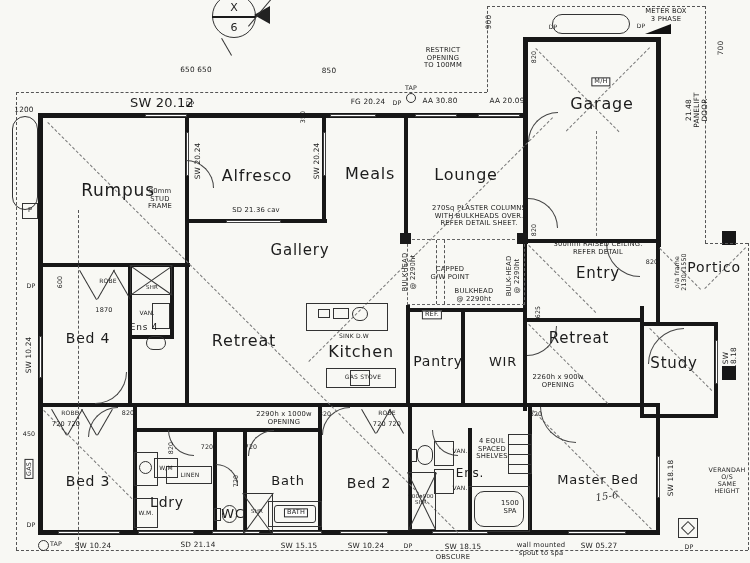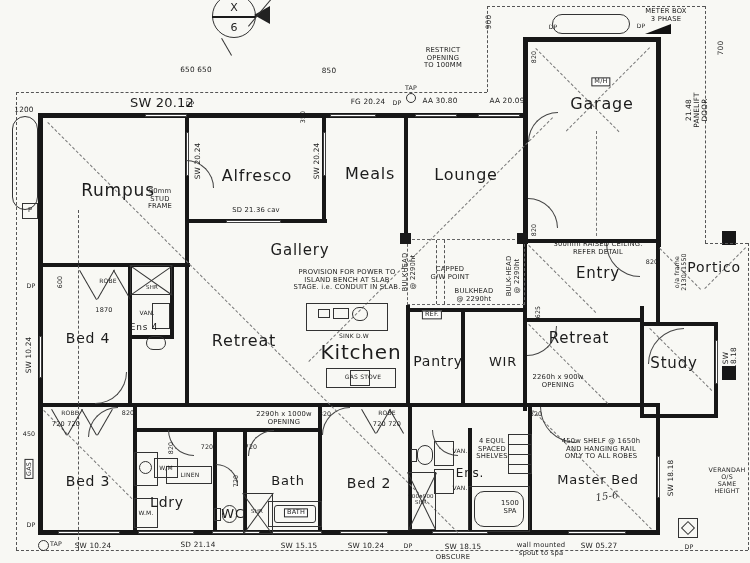--- a/index.html
+++ b/index.html
@@ -182,43 +182,43 @@
     <div class="dr" style="left: 407px; top: 239px; width: 118px; height: 66px;"></div>
     <div class="blk" style="left: 400px; top: 233px; width: 11px; height: 11px;"></div>
     <div class="blk" style="left: 517px; top: 233px; width: 11px; height: 11px;"></div>
     <span class="lb room" style="left: 118px; top: 191px; font-size: 17px; transform: translate(-50%, -50%) rotate(0deg);">Rumpus</span>
     <span class="lb room" style="left: 257px; top: 176px; font-size: 16px; transform: translate(-50%, -50%) rotate(0deg);">Alfresco</span>
     <span class="lb room" style="left: 370px; top: 174px; font-size: 16px; transform: translate(-50%, -50%) rotate(0deg);">Meals</span>
     <span class="lb room" style="left: 466px; top: 175px; font-size: 16px; transform: translate(-50%, -50%) rotate(0deg);">Lounge</span>
     <span class="lb room" style="left: 602px; top: 104px; font-size: 16px; transform: translate(-50%, -50%) rotate(0deg);">Garage</span>
     <span class="lb room" style="left: 300px; top: 250px; font-size: 15px; transform: translate(-50%, -50%) rotate(0deg);">Gallery</span>
     <span class="lb room" style="left: 244px; top: 341px; font-size: 16px; transform: translate(-50%, -50%) rotate(0deg);">Retreat</span>
-    <span class="lb room" style="left: 361px; top: 352px; font-size: 20px; transform: translate(-50%, -50%) rotate(0deg);">Kitchen</span>
+    <span class="lb room" style="left: 361px; top: 352px; font-size: 16px; transform: translate(-50%, -50%) rotate(0deg);">Kitchen</span>
     <span class="lb room" style="left: 438px; top: 362px; font-size: 14px; transform: translate(-50%, -50%) rotate(0deg);">Pantry</span>
     <span class="lb room" style="left: 503px; top: 362px; font-size: 13px; transform: translate(-50%, -50%) rotate(0deg);">WIR</span>
     <span class="lb room" style="left: 598px; top: 273px; font-size: 15px; transform: translate(-50%, -50%) rotate(0deg);">Entry</span>
     <span class="lb room" style="left: 579px; top: 338px; font-size: 15px; transform: translate(-50%, -50%) rotate(0deg);">Retreat</span>
     <span class="lb room" style="left: 674px; top: 363px; font-size: 15px; transform: translate(-50%, -50%) rotate(0deg);">Study</span>
     <span class="lb room" style="left: 714px; top: 268px; font-size: 14px; transform: translate(-50%, -50%) rotate(0deg);">Portico</span>
     <span class="lb room" style="left: 88px; top: 339px; font-size: 14px; transform: translate(-50%, -50%) rotate(0deg);">Bed 4</span>
     <span class="lb room" style="left: 144px; top: 327px; font-size: 9px; transform: translate(-50%, -50%) rotate(0deg);">Ens 4</span>
     <span class="lb room" style="left: 88px; top: 482px; font-size: 14px; transform: translate(-50%, -50%) rotate(0deg);">Bed 3</span>
     <span class="lb room" style="left: 167px; top: 503px; font-size: 14px; transform: translate(-50%, -50%) rotate(0deg);">Ldry</span>
     <span class="lb room" style="left: 233px; top: 514px; font-size: 13px; transform: translate(-50%, -50%) rotate(0deg);">WC</span>
     <span class="lb room" style="left: 288px; top: 481px; font-size: 13px; transform: translate(-50%, -50%) rotate(0deg);">Bath</span>
     <span class="lb room" style="left: 369px; top: 484px; font-size: 14px; transform: translate(-50%, -50%) rotate(0deg);">Bed 2</span>
     <span class="lb room" style="left: 470px; top: 474px; font-size: 12px; transform: translate(-50%, -50%) rotate(0deg);">Ens.</span>
     <span class="lb room" style="left: 598px; top: 480px; font-size: 13px; transform: translate(-50%, -50%) rotate(0deg); text-align: center;">Master Bed</span>
     <span class="lb note" style="left: 160px; top: 199px; font-size: 6.8px; transform: translate(-50%, -50%) rotate(0deg);">90mm
 STUD
 FRAME</span>
     <span class="lb dim" style="left: 256px; top: 211px; font-size: 6.8px; transform: translate(-50%, -50%) rotate(0deg);">SD 21.36 cav</span>
-    <span class="lb note" style="left: 347px; top: 280px; font-size: 6.8px; transform: translate(-50%, -50%) rotate(0deg);">PROVISION FOR POWER TO
-ISLAND BENCH AT SLAB
-STAGE. i.e. CONDUIT IN SLAB.</span>
+    <span class="lb note" style="left: 479px; top: 216px; font-size: 6.8px; transform: translate(-50%, -50%) rotate(0deg);">270Sq PLASTER COLUMNS
+WITH BULKHEADS OVER.
+REFER DETAIL SHEET.</span>
     <span class="lb note" style="left: 443px; top: 58px; font-size: 6.8px; transform: translate(-50%, -50%) rotate(0deg);">RESTRICT
 OPENING
 TO 100MM</span>
     <span class="lb note" style="left: 666px; top: 16px; font-size: 6.8px; transform: translate(-50%, -50%) rotate(0deg);">METER BOX
 3 PHASE</span>
     <span class="lb note" style="left: 598px; top: 249px; font-size: 6.8px; transform: translate(-50%, -50%) rotate(0deg);">300mm RAISED CEILING.
 REFER DETAIL</span>
     <span class="lb note" style="left: 450px; top: 274px; font-size: 6.8px; transform: translate(-50%, -50%) rotate(0deg);">CAPPED
 G/W POINT</span>
     <span class="lb note" style="left: 410px; top: 272px; font-size: 6.8px; transform: translate(-50%, -50%) rotate(-90deg);">BULKHEAD
@@ -227,23 +227,20 @@
 @ 2290ht</span>
     <span class="lb note" style="left: 514px; top: 276px; font-size: 6.8px; transform: translate(-50%, -50%) rotate(-90deg);">BULK-HEAD
 @ 2290ht</span>
     <span class="lb note" style="left: 284px; top: 419px; font-size: 6.8px; transform: translate(-50%, -50%) rotate(0deg);">2290h x 1000w
 OPENING</span>
     <span class="lb note" style="left: 558px; top: 382px; font-size: 6.8px; transform: translate(-50%, -50%) rotate(0deg);">2260h x 900w
 OPENING</span>
     <span class="lb note" style="left: 492px; top: 449px; font-size: 6.8px; transform: translate(-50%, -50%) rotate(0deg);">4 EQUL
 SPACED
 SHELVES</span>
-    <span class="lb note" style="left: 601px; top: 449px; font-size: 6.8px; transform: translate(-50%, -50%) rotate(0deg);">450w SHELF @ 1650h
-AND HANGING RAIL
-ONLY TO ALL ROBES</span>
     <span class="lb note" style="left: 510px; top: 508px; font-size: 6.8px; transform: translate(-50%, -50%) rotate(0deg);">1500
 SPA</span>
     <span class="lb note" style="left: 354px; top: 336px; font-size: 6px; transform: translate(-50%, -50%) rotate(0deg);">SINK D.W</span>
     <span class="lb note" style="left: 363px; top: 377px; font-size: 6px; transform: translate(-50%, -50%) rotate(0deg);">GAS STOVE</span>
     <span class="lb note" style="left: 190px; top: 475px; font-size: 6px; transform: translate(-50%, -50%) rotate(0deg);">LINEN</span>
     <span class="lb note" style="left: 146px; top: 513px; font-size: 6px; transform: translate(-50%, -50%) rotate(0deg);">W.M.</span>
     <span class="lb note" style="left: 166px; top: 468px; font-size: 6px; transform: translate(-50%, -50%) rotate(0deg);">W/M</span>
     <span class="lb note" style="left: 108px; top: 281px; font-size: 6px; transform: translate(-50%, -50%) rotate(0deg);">ROBE</span>
     <span class="lb dim" style="left: 104px; top: 311px; font-size: 6.5px; transform: translate(-50%, -50%) rotate(0deg);">1870</span>
     <span class="lb note" style="left: 70px; top: 413px; font-size: 6px; transform: translate(-50%, -50%) rotate(0deg);">ROBE</span>

